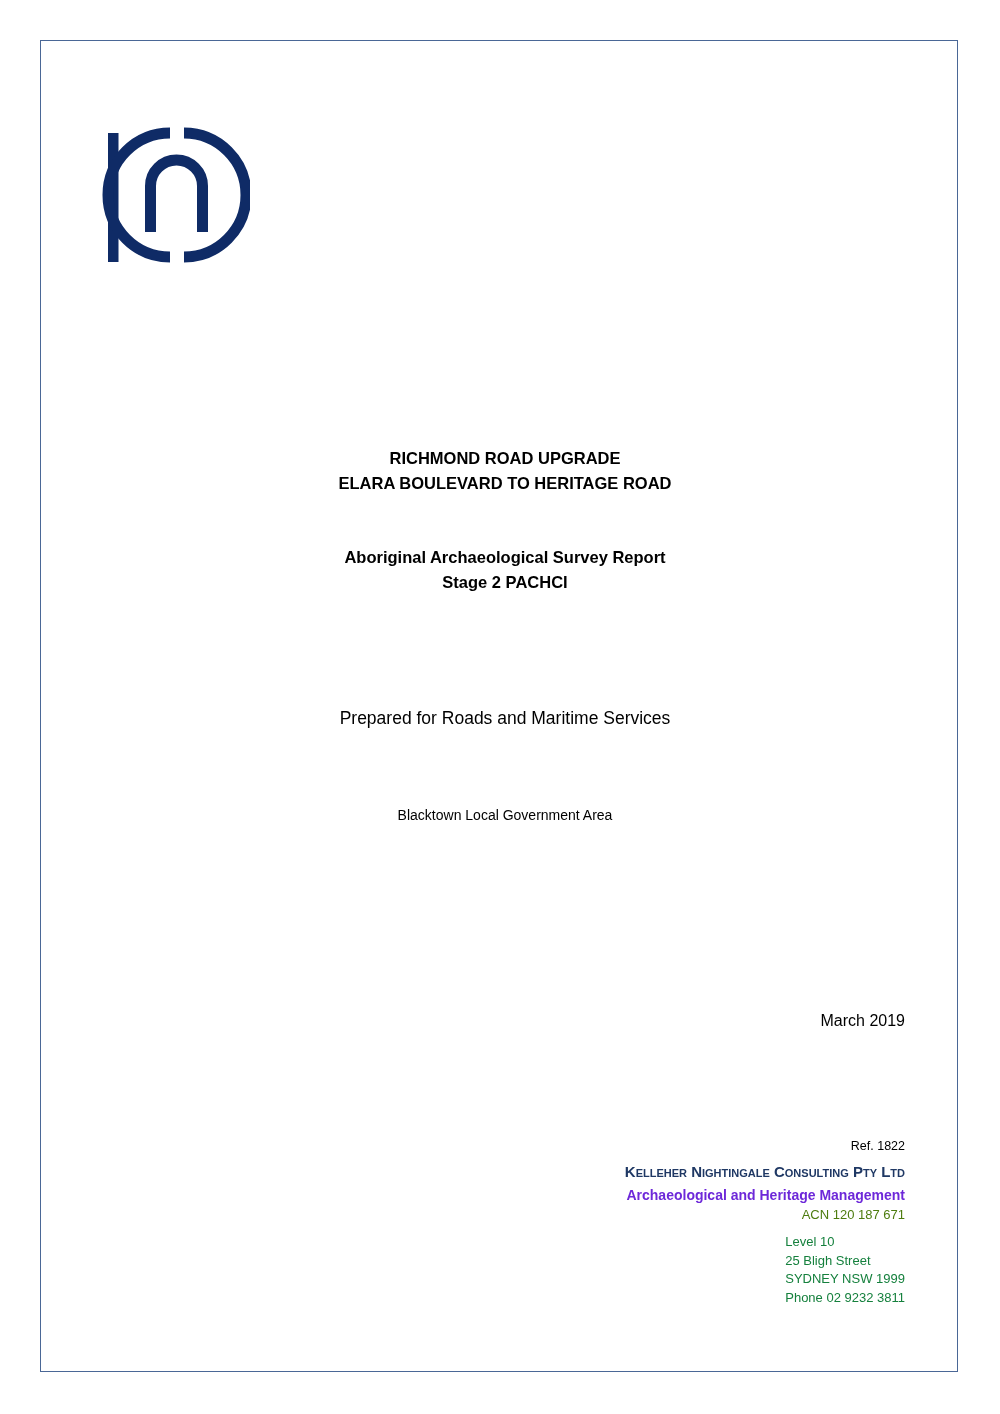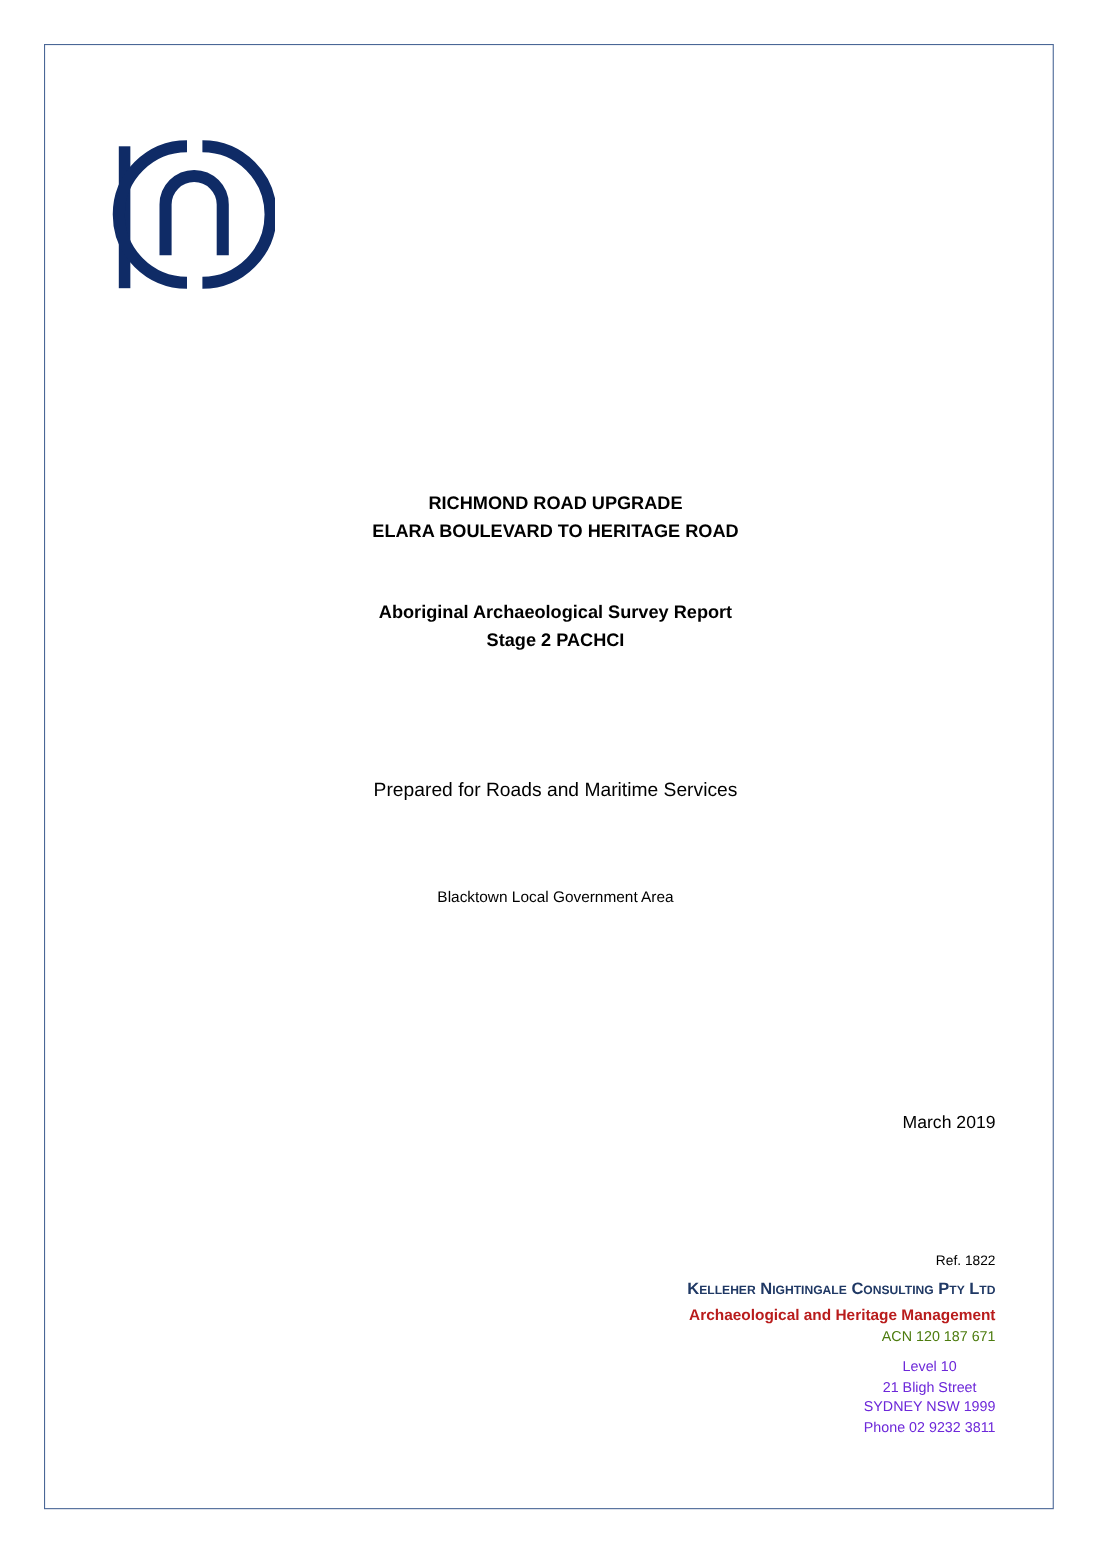--- a/index.html
+++ b/index.html
@@ -56,21 +56,21 @@
       line-height: 24px;
     }
     .lga {
       top: 805px;
       font-size: 14px;
       line-height: 20px;
     }
     .right-col {
       position: absolute;
       right: 95px;
-      text-align: center;
+      text-align: left;
     }
     .date {
       top: 1010px;
       font-size: 16px;
       line-height: 22px;
     }
     .ref {
       top: 1100px;
       font-size: 12.5px;
       line-height: 18px;
@@ -79,35 +79,35 @@
     .company {
       top: 1162px;
       color: #1f3864;
       font-weight: bold;
       font-size: 15px;
       line-height: 20px;
       font-variant: small-caps;
     }
     .company-sub {
       top: 1185px;
-      color: #b91c1c;
+      color: #6d28d9;
       font-weight: bold;
       font-size: 14px;
       line-height: 20px;
     }
     .acn {
       top: 1206px;
       color: #4d7c0f;
       font-size: 13px;
       line-height: 18px;
       margin-left: 14px;
     }
     .address {
       top: 1233px;
-      color: #6d28d9;
+      color: #15803d;
       font-size: 13px;
       line-height: 18.5px;
     }
     .address div { white-space: nowrap; }
   </style>
 </head>
 <body>
 
 <div class="page-border"></div>
 
@@ -143,16 +143,16 @@
 <div class="right-col ref">Ref. 1822</div>
 
 <div class="right-col company">Kelleher Nightingale Consulting Pty Ltd</div>
 
 <div class="right-col company-sub">Archaeological and Heritage Management</div>
 
 <div class="right-col acn">ACN 120 187 671</div>
 
 <div class="right-col address">
   <div>Level 10</div>
-  <div>21 Bligh Street</div>
+  <div>25 Bligh Street</div>
   <div>SYDNEY NSW 1999</div>
   <div>Phone 02 9232 3811</div>
 </div>
 
 </body></html>

